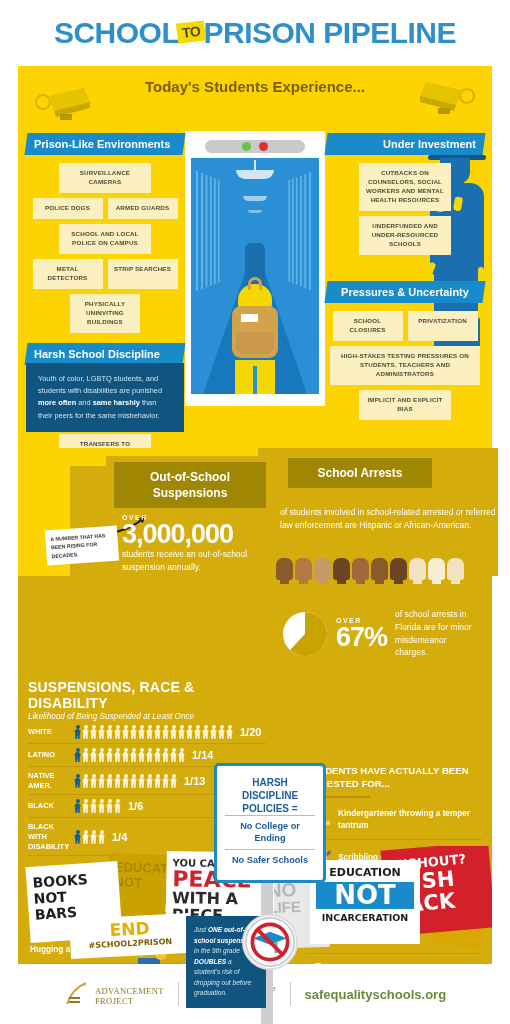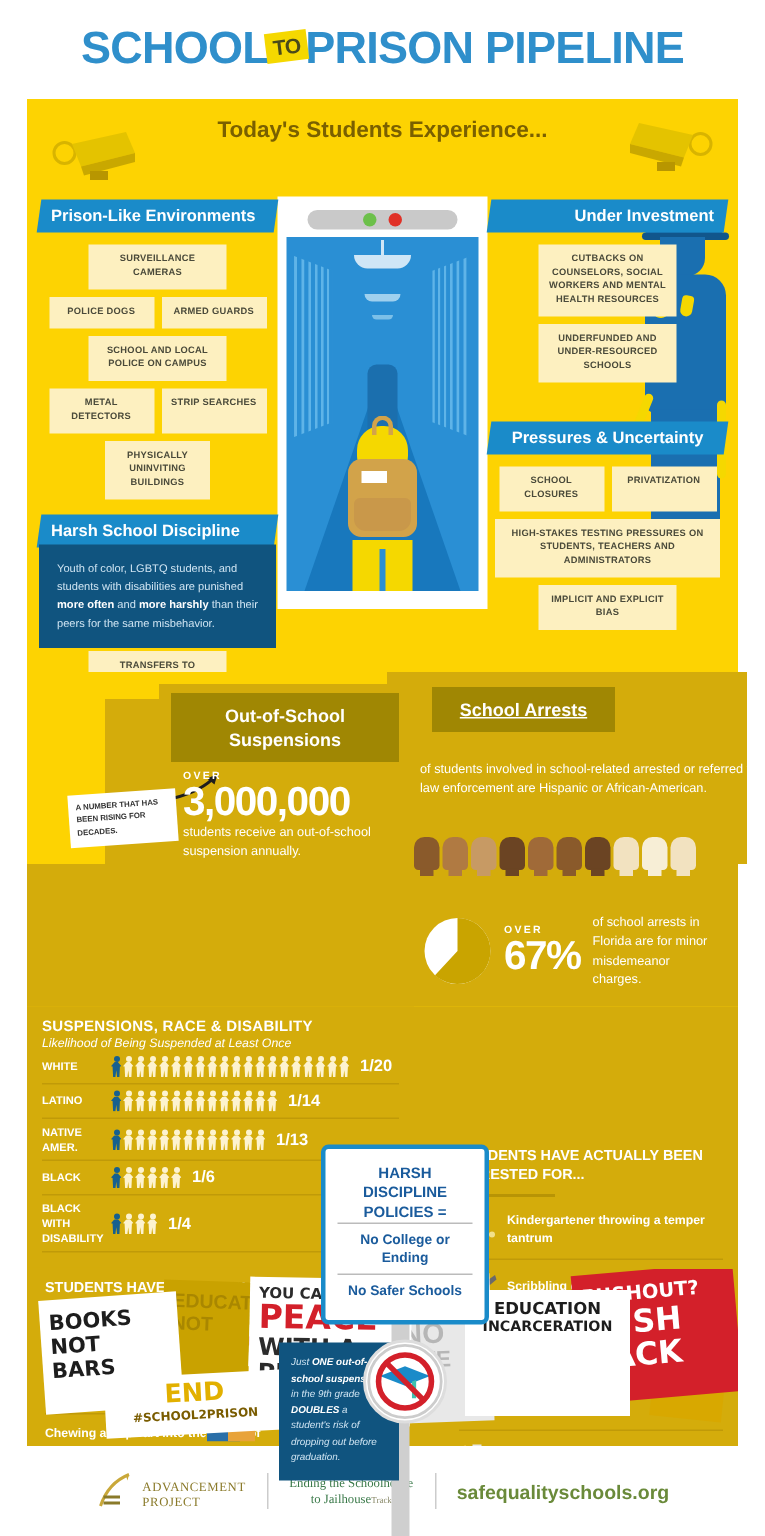--- a/index.html
+++ b/index.html
@@ -123,21 +123,21 @@
   .step { position: absolute; background: #d4ac0b; }
   .step.s1 { left: 52px;  top: 18px;  width: 72px;  height: 110px; }
   .step.s2 { left: 88px;  top: 8px;   width: 180px; height: 120px; }
   .step.s3 { left: 240px; top: 0px;   width: 240px; height: 128px; }
 
   .stat-head {
     background: #a08703; color: #fff; text-align: center; font-size: 12px;
     font-weight: bold; padding: 7px 4px; line-height: 1.35; position: absolute;
   }
   .stat-head.h1 { left: 96px; top: 14px; width: 152px; }
-  .stat-head.h2 { left: 270px; top: 10px; width: 122px; text-decoration: underline; }
+  .stat-head.h2 { left: 270px; top: 10px; width: 144px; }
 
   .over { font-size: 7px; font-weight: bold; color: #fff; letter-spacing: 1.5px; }
   .bignum { font-size: 27px; font-weight: bold; color: #fff; line-height: 1; letter-spacing: -1px; }
   .stat-sub { font-size: 8.5px; color: #fff; line-height: 1.5; font-weight: normal; }
 
   .stat-block-1 { position: absolute; left: 104px; top: 66px; width: 170px; }
   .stat-block-2 { position: absolute; left: 262px; top: 58px; width: 230px; display:flex; gap:6px; }
 
   .callout {
     position: absolute; left: 28px; top: 80px; width: 72px; background:#fff;
@@ -146,21 +146,21 @@
   }
   .arrow-up { position:absolute; left:96px; top:66px; width:34px; height:20px; }
 
   
   .hands-row { display: flex; gap: 2px; padding: 4px 4px 0; background:#d4ac0b; }
   .hand { width: 17px; height: 22px; border-radius: 7px 7px 3px 3px; position: relative; }
   .hand::after { content:""; position:absolute; left:4px; bottom:-4px; width:9px; height:5px; background:inherit; }
 
   
   .race-sec { background: #d4ac0b; padding: 8px 10px 10px; position: relative; }
-  .race-title { color:#fff; font-size: 10px; font-weight: bold; letter-spacing: .2px; }
+  .race-title { color:#fff; font-size: 14px; font-weight: bold; letter-spacing: .2px; }
   .race-sub { color:#fff; font-size: 8.2px; font-style: italic; margin-top:1px; }
   .race-row { display:flex; align-items:center; border-bottom:1px solid #c09a08; padding: 4px 0; }
   .race-label { color:#fff; font-size:7.4px; font-weight:bold; width:46px; line-height:1.3; }
   .people { display:flex; gap:1px; align-items:center; flex: 0 0 auto; }
   .pp { width:7px; height:14px; position:relative; }
   .pp .h { position:absolute; left:1.5px; top:0; width:4px; height:4px; border-radius:50%; background:#fdf3cf; }
   .pp .b { position:absolute; left:0; top:4px; width:7px; height:10px; background:#fdf3cf; clip-path: polygon(35% 0,65% 0,100% 28%,85% 30%,80% 100%,58% 100%,50% 55%,42% 100%,20% 100%,15% 30%,0 28%); }
   .pp.first .h, .pp.first .b { background:#16608f; }
   .ratio { color:#fff; font-size:11px; font-weight:bold; margin-left:7px; }
 
@@ -332,21 +332,21 @@
         </div>
         <div class="chips">
           <div class="chip w-half">SCHOOL CLOSURES</div>
           <div class="chip w-half">PRIVATIZATION</div>
           <div class="chip w-full">HIGH-STAKES TESTING PRESSURES ON STUDENTS, TEACHERS AND ADMINISTRATORS</div>
           <div class="chip w-wide">IMPLICIT AND EXPLICIT BIAS</div>
         </div>
       </div>
 
       <div class="note-blue" style="position:absolute;left:8px;top:252px;width:158px;">
-        <span>Youth of color, LGBTQ students, and students with disabilities are punished </span><b>more often</b><span> and </span><b>more harshly</b><span> than their peers for the same misbehavior.</span>
+        <span>Youth of color, LGBTQ students, and students with disabilities are punished </span><b>more often</b><span> and </span><b>same harshly</b><span> than their peers for the same misbehavior.</span>
       </div>
     </div>
 
     <div class="stairs">
       <div class="step s1"></div>
       <div class="step s2"></div>
       <div class="step s3"></div>
 
       <div class="stat-head h1">Out-of-School Suspensions</div>
       <div class="stat-head h2">School Arrests</div>
@@ -785,20 +785,21 @@
       <div class="sign s-end">
         <div class="big">END</div>
         <div class="small">#SCHOOL2PRISON</div>
       </div>
       <div class="sign s-push">
         <div class="q">PUSHOUT?</div>
         <div class="pb">PUSH BACK</div>
       </div>
       <div class="sign s-educ">
         <div class="t">EDUCATION</div>
+        <div class="mid">NOT</div>
         <div class="b">INCARCERATION</div>
       </div>
     </div>
 
   </div>
 
   <div class="footer">
     <div class="logo-ap">
       <svg class="ap-mark" viewBox="0 0 26 26">
         <path d="M22 2 C12 6 6 14 3 23" stroke="#c9a83a" stroke-width="2" fill="none"></path>

